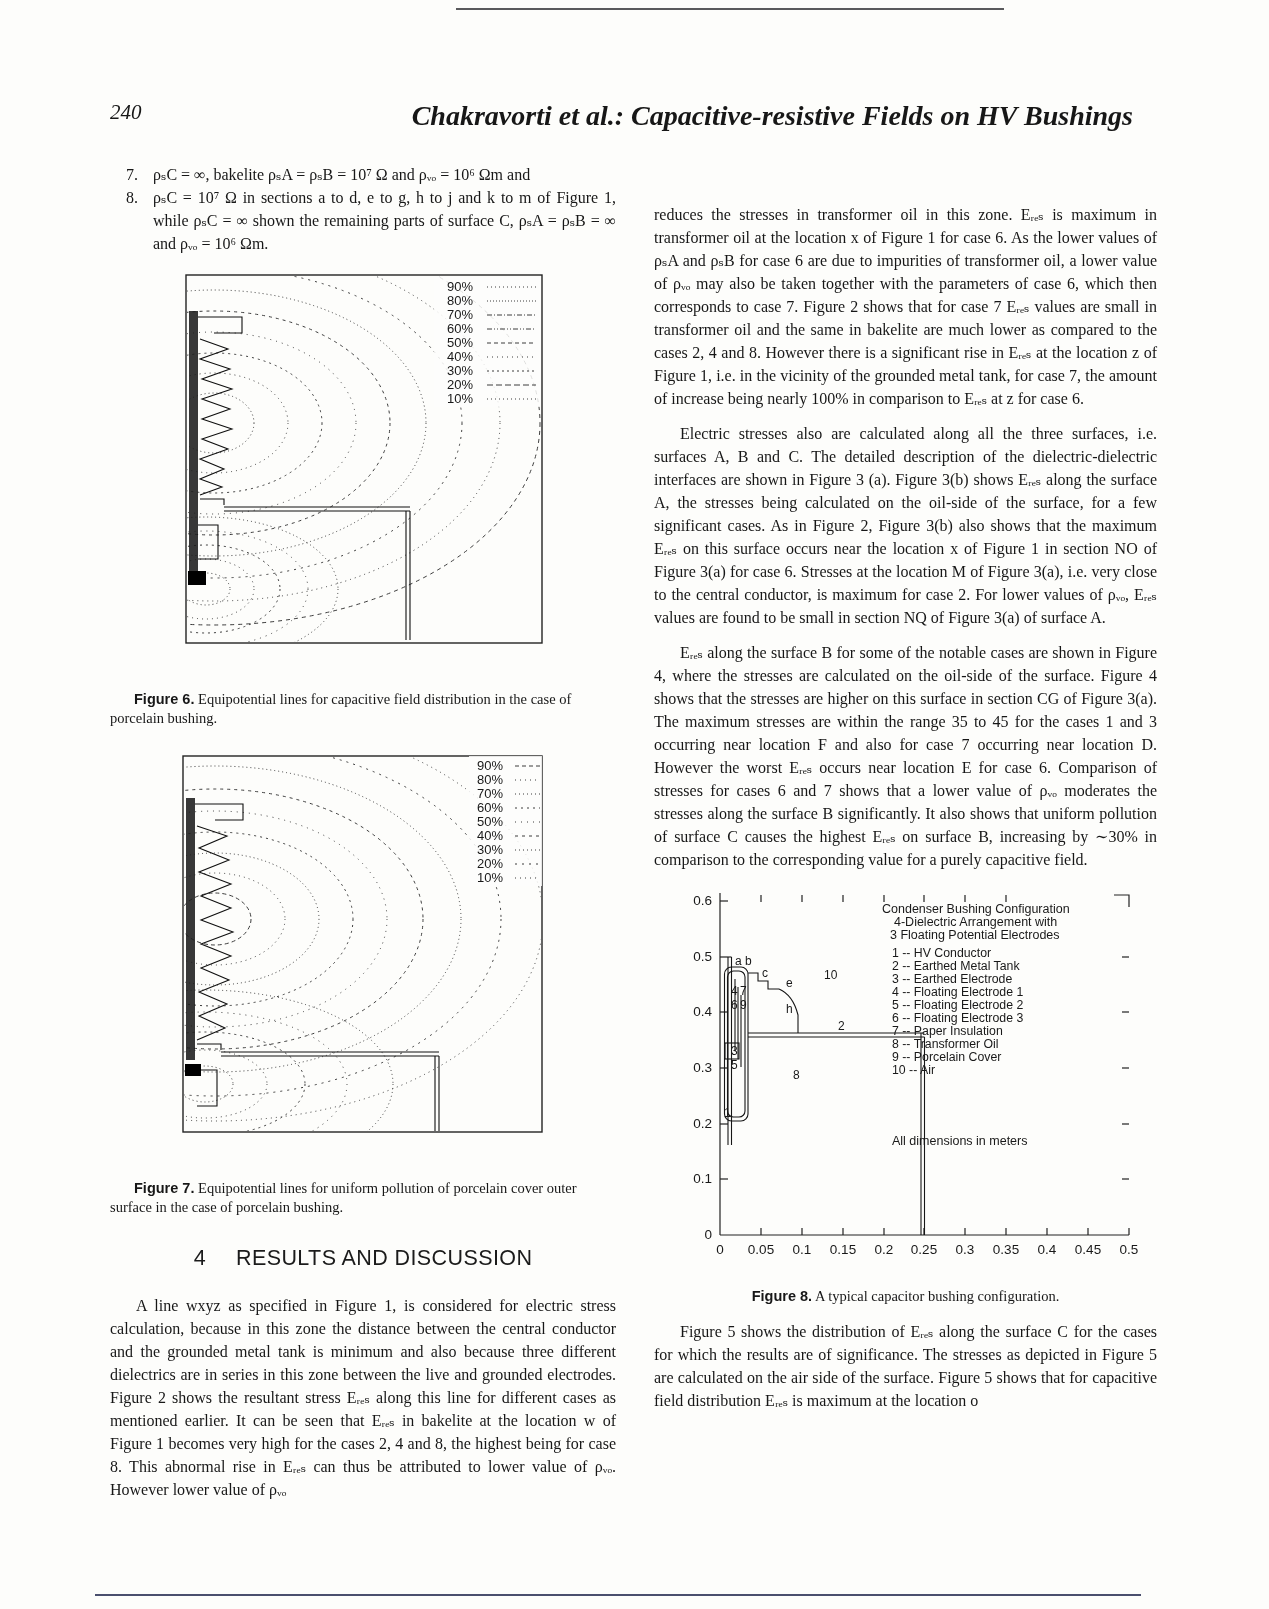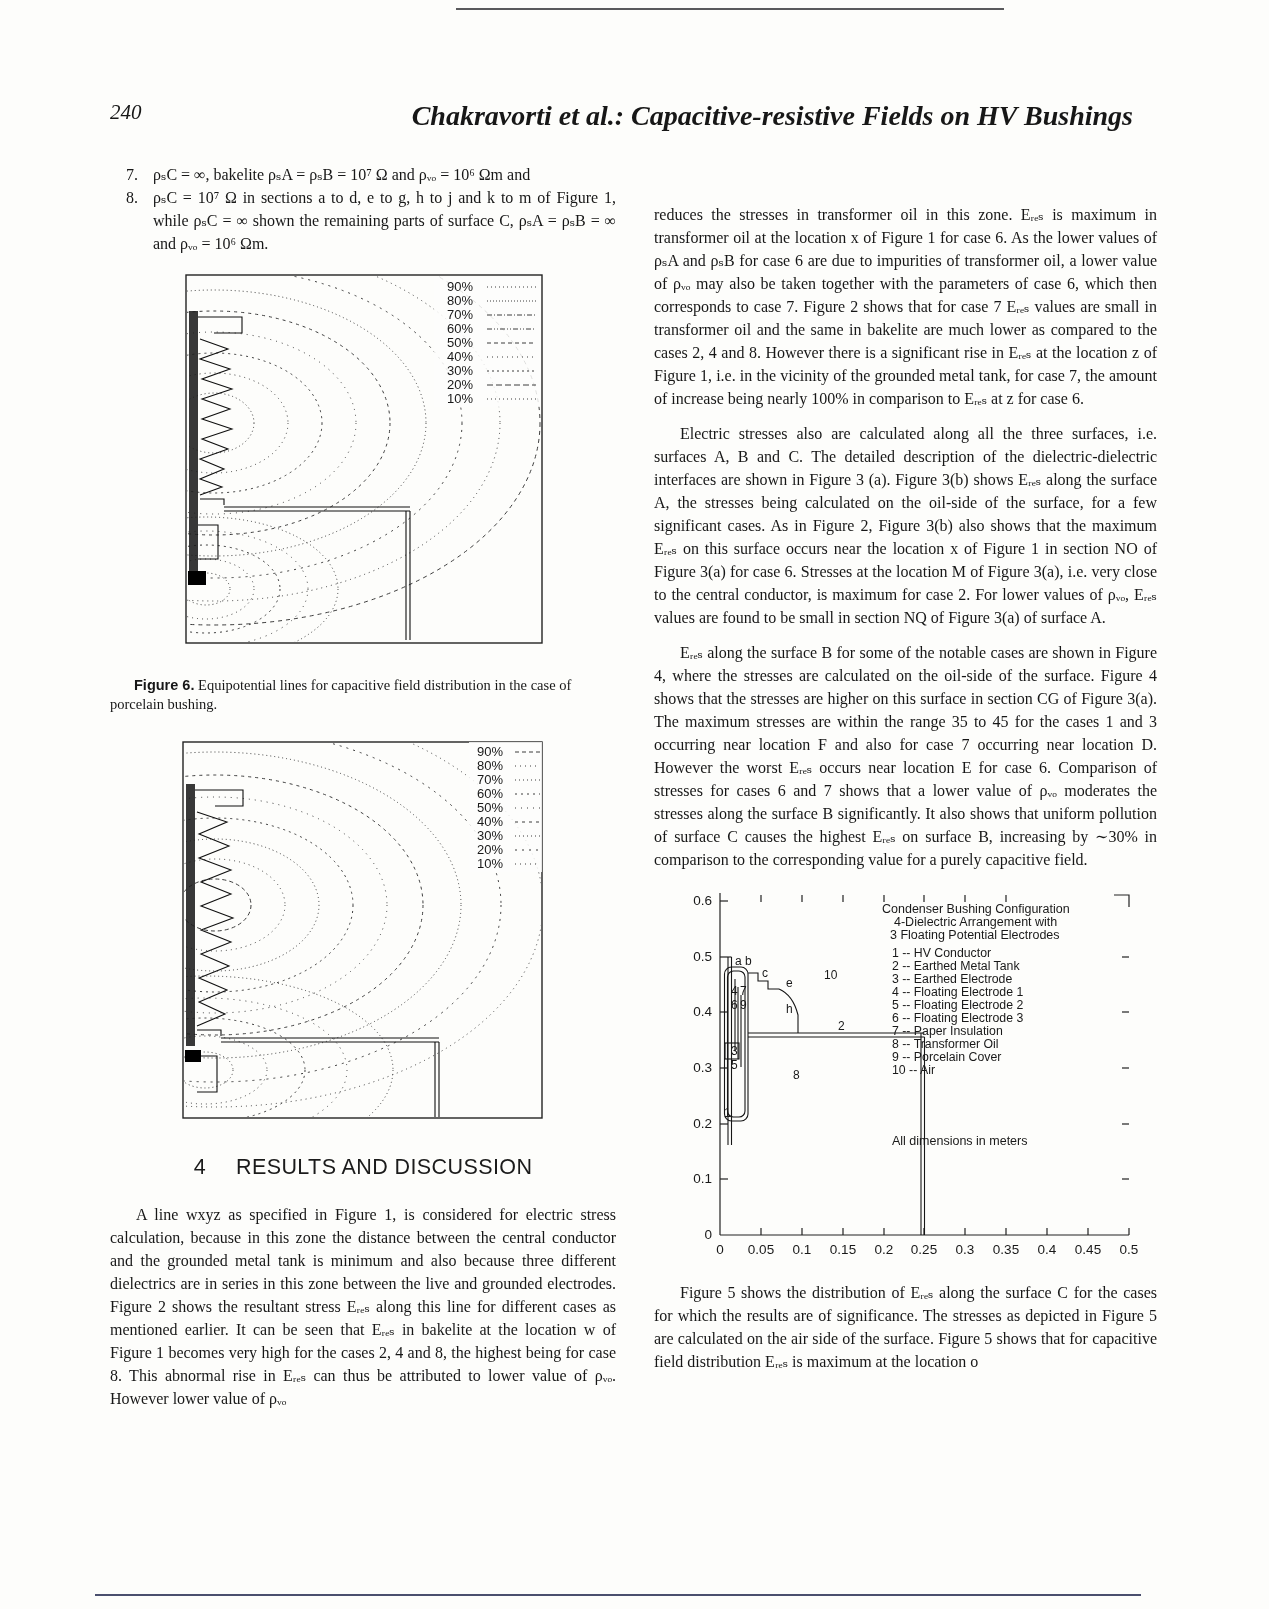--- a/index.html
+++ b/index.html
@@ -28,21 +28,21 @@
   .list-item { display: flex; margin-left: 16px; }
   .list-marker { width: 27px; flex: none; }
   .list-text { flex: 1; }
 
   figure { margin: 0; padding: 0; }
   .fig6-wrap { margin: 18px 0 0 74px; }
   .fig7-wrap { margin: 26px 0 0 71px; }
   .fig8-wrap { margin: 8px 0 0 24px; }
 
   .fig-caption { font-size: 14.5px; line-height: 19px; text-align: left;
-                 text-indent: 24px; margin: 25px 0 0 0; }
+                 text-indent: 24px; margin: 39px 0 0 0; }
   .fig-caption .cap-label { font-family: "Liberation Sans", "DejaVu Sans", sans-serif; font-weight: bold; }
   .fig-caption-center { text-align: center; text-indent: 0; margin: 6px 0 14px 0; }
 
   .section-heading { display: flex; justify-content: center; gap: 30px;
                      font-family: "Liberation Sans", "DejaVu Sans", sans-serif;
                      font-size: 21.5px; font-weight: 400; letter-spacing: 0.4px;
                      margin: 30px 0 24px 0; color: #1b1b1b; }
 
   p.para { margin: 0 0 12px 0; text-indent: 26px; }
   p.noindent { text-indent: 0; }
@@ -191,20 +191,24 @@
           <line x1="334" y1="82" x2="359" y2="82" stroke="#3c3c3c" stroke-dasharray="3,4"></line>
           <text x="296" y="100" font-size="13">30%</text>
           <line x1="334" y1="96" x2="359" y2="96" stroke="#3c3c3c" stroke-dasharray="1,3"></line>
           <text x="296" y="114" font-size="13">20%</text>
           <line x1="334" y1="110" x2="359" y2="110" stroke="#3c3c3c" stroke-dasharray="2,5"></line>
           <text x="296" y="128" font-size="13">10%</text>
           <line x1="334" y1="124" x2="359" y2="124" stroke="#3c3c3c" stroke-dasharray="1,4"></line>
         </g>
       </svg>
     </figure>
+    <p class="fig-caption">
+      <span class="cap-label">Figure 7.</span>
+      <span>Equipotential lines for uniform pollution of porcelain cover outer surface in the case of porcelain bushing.</span>
+    </p>
 
     <h2 class="section-heading">
       <span>4</span>
       <span>RESULTS AND DISCUSSION</span>
     </h2>
 
     <p class="para">A line wxyz as specified in Figure 1, is considered for electric stress calculation, because in this zone the distance between the central conductor and the grounded metal tank is minimum and also because three different dielectrics are in series in this zone between the live and grounded electrodes. Figure 2 shows the resultant stress Eᵣₑₛ along this line for different cases as mentioned earlier. It can be seen that Eᵣₑₛ in bakelite at the location w of Figure 1 becomes very high for the cases 2, 4 and 8, the highest being for case 8. This abnormal rise in Eᵣₑₛ can thus be attributed to lower value of ρᵥₒ. However lower value of ρᵥₒ</p>
   </div>
 
   <div id="right-col" class="col">
@@ -324,17 +328,21 @@
           <text x="214" y="126" font-size="12.3">5  --  Floating Electrode 2</text>
           <text x="214" y="139" font-size="12.3">6  --  Floating Electrode 3</text>
           <text x="214" y="152" font-size="12.3">7  --  Paper Insulation</text>
           <text x="214" y="165" font-size="12.3">8  --  Transformer Oil</text>
           <text x="214" y="178" font-size="12.3">9  --  Porcelain Cover</text>
           <text x="214" y="191" font-size="12.3">10 --  Air</text>
           <text x="214" y="262" font-size="12.5">All dimensions in meters</text>
         </g>
       </svg>
     </figure>
+    <p class="fig-caption fig-caption-center">
+      <span class="cap-label">Figure 8.</span>
+      <span>A typical capacitor bushing configuration.</span>
+    </p>
 
     <p class="para">Figure 5 shows the distribution of Eᵣₑₛ along the surface C for the cases for which the results are of significance. The stresses as depicted in Figure 5 are calculated on the air side of the surface. Figure 5 shows that for capacitive field distribution Eᵣₑₛ is maximum at the location o</p>
   </div>
 
 </div>
 
 </body></html>

